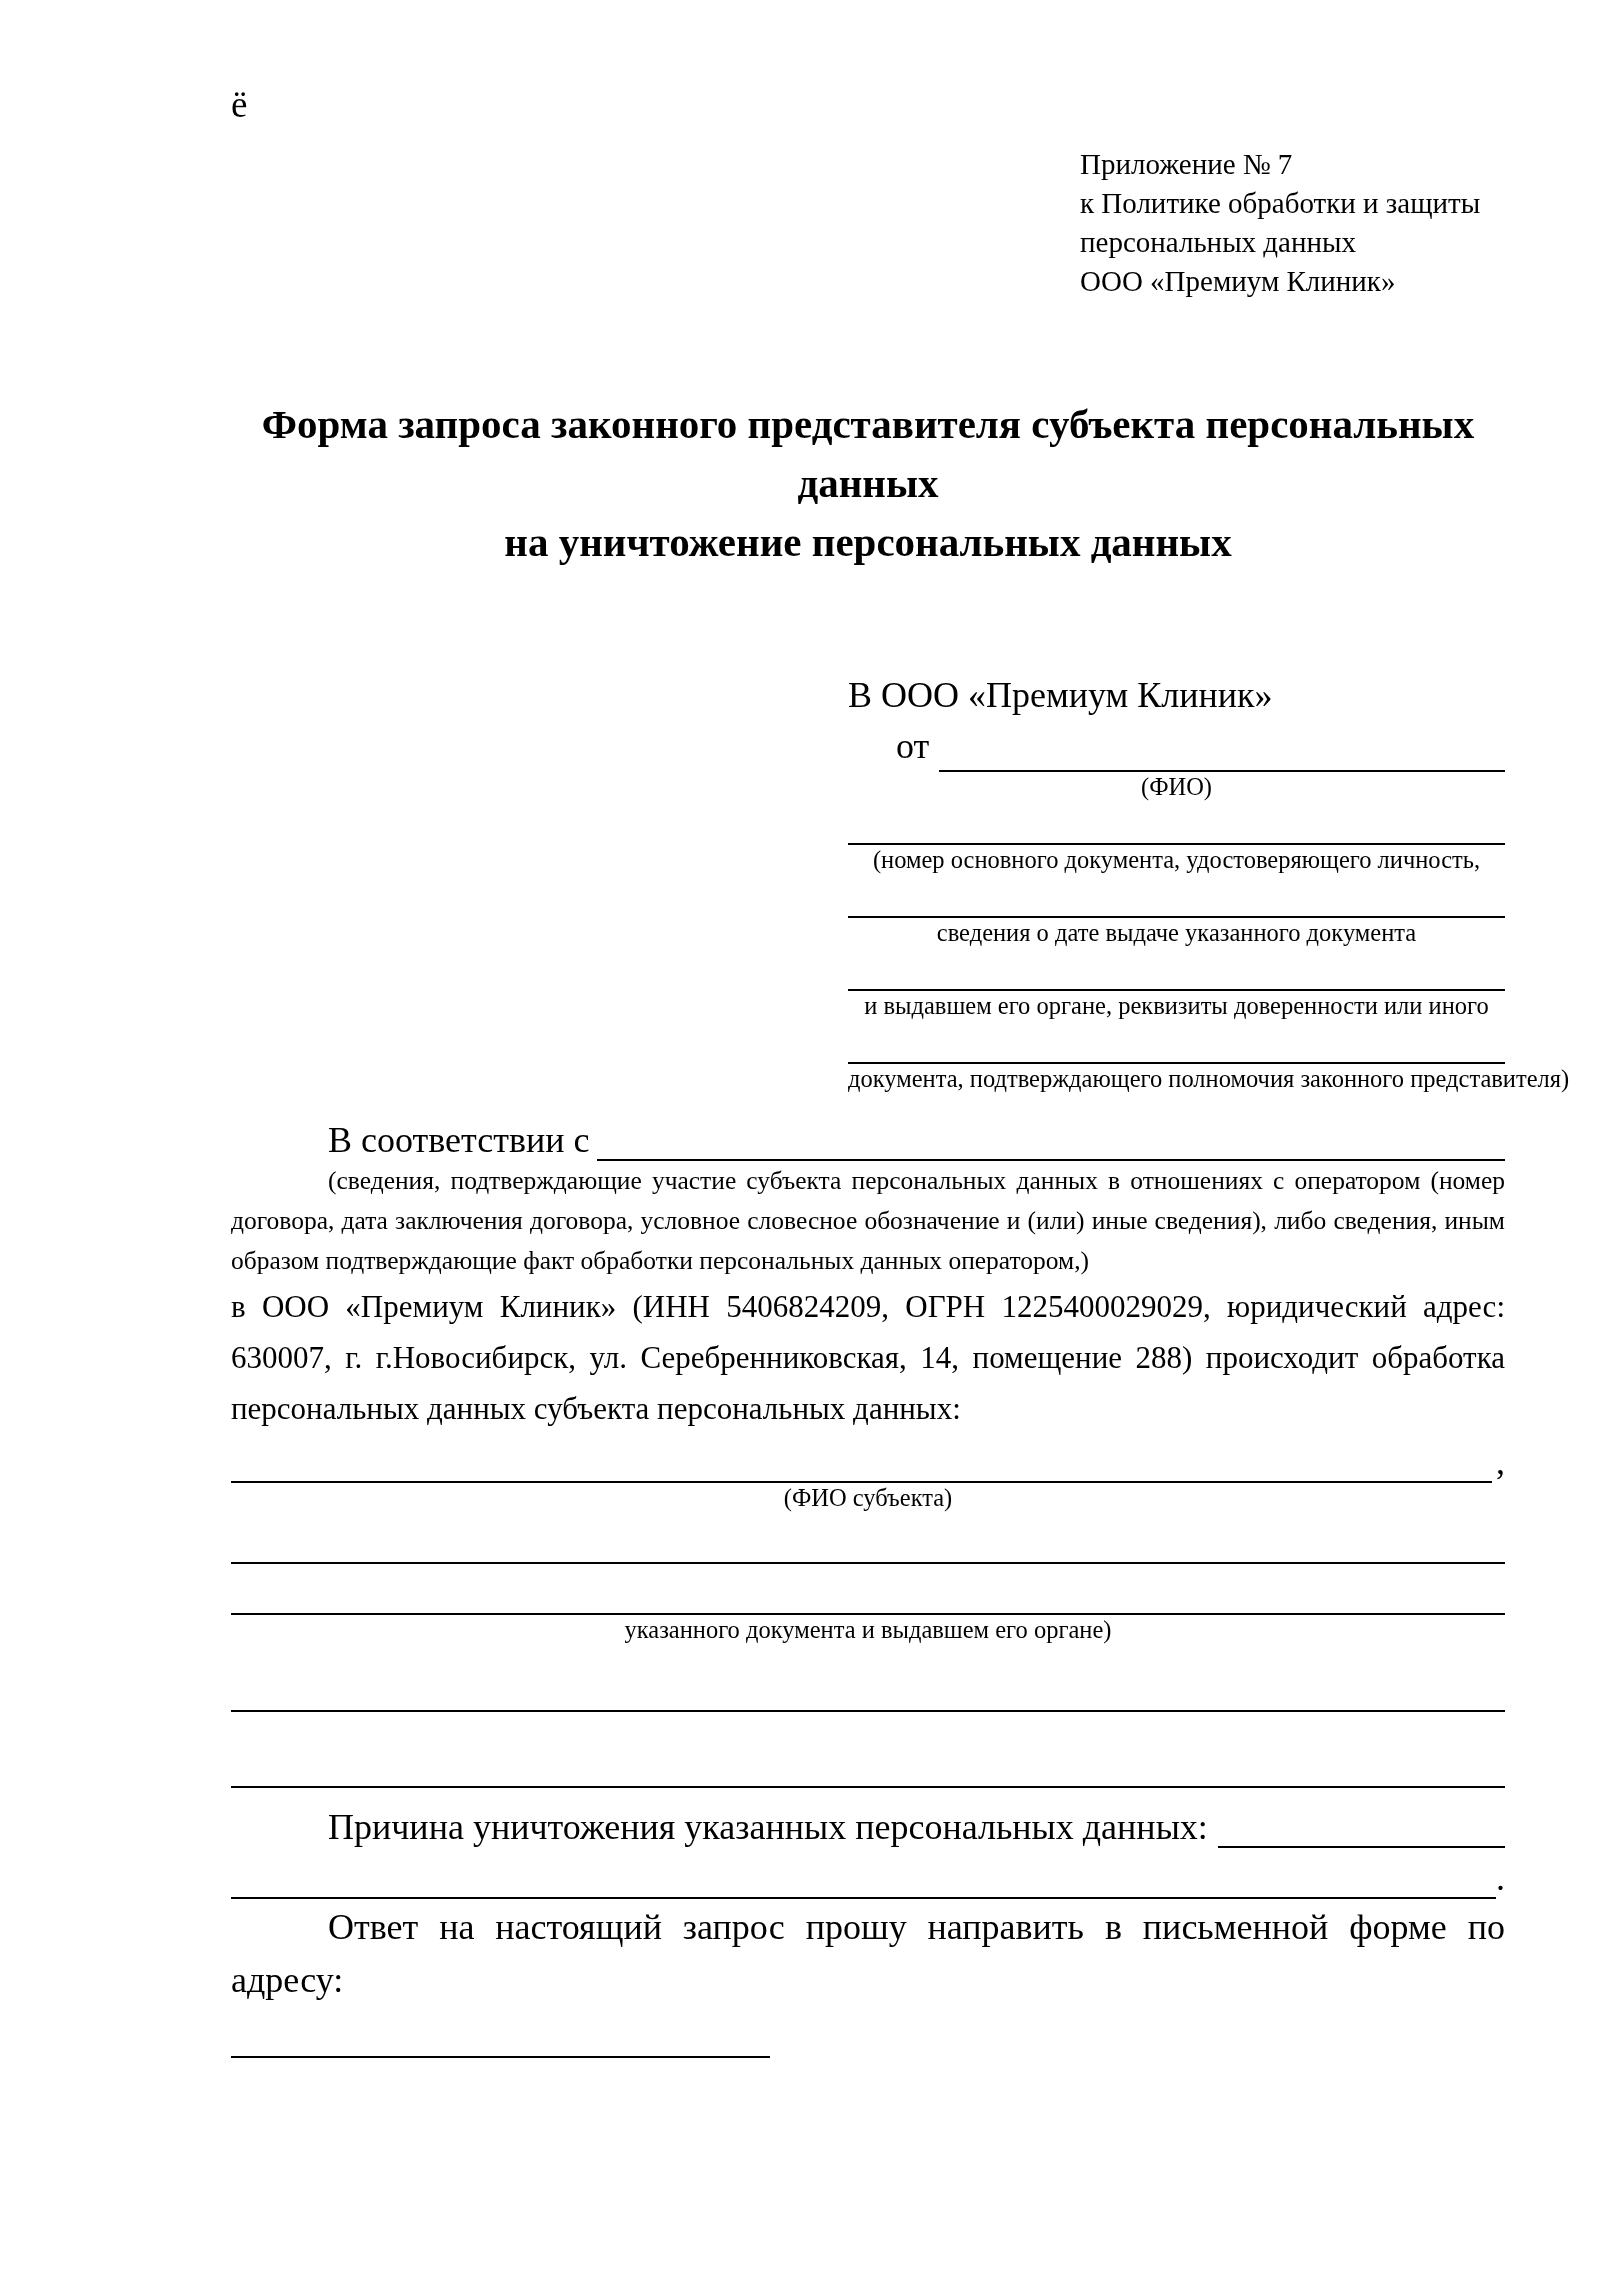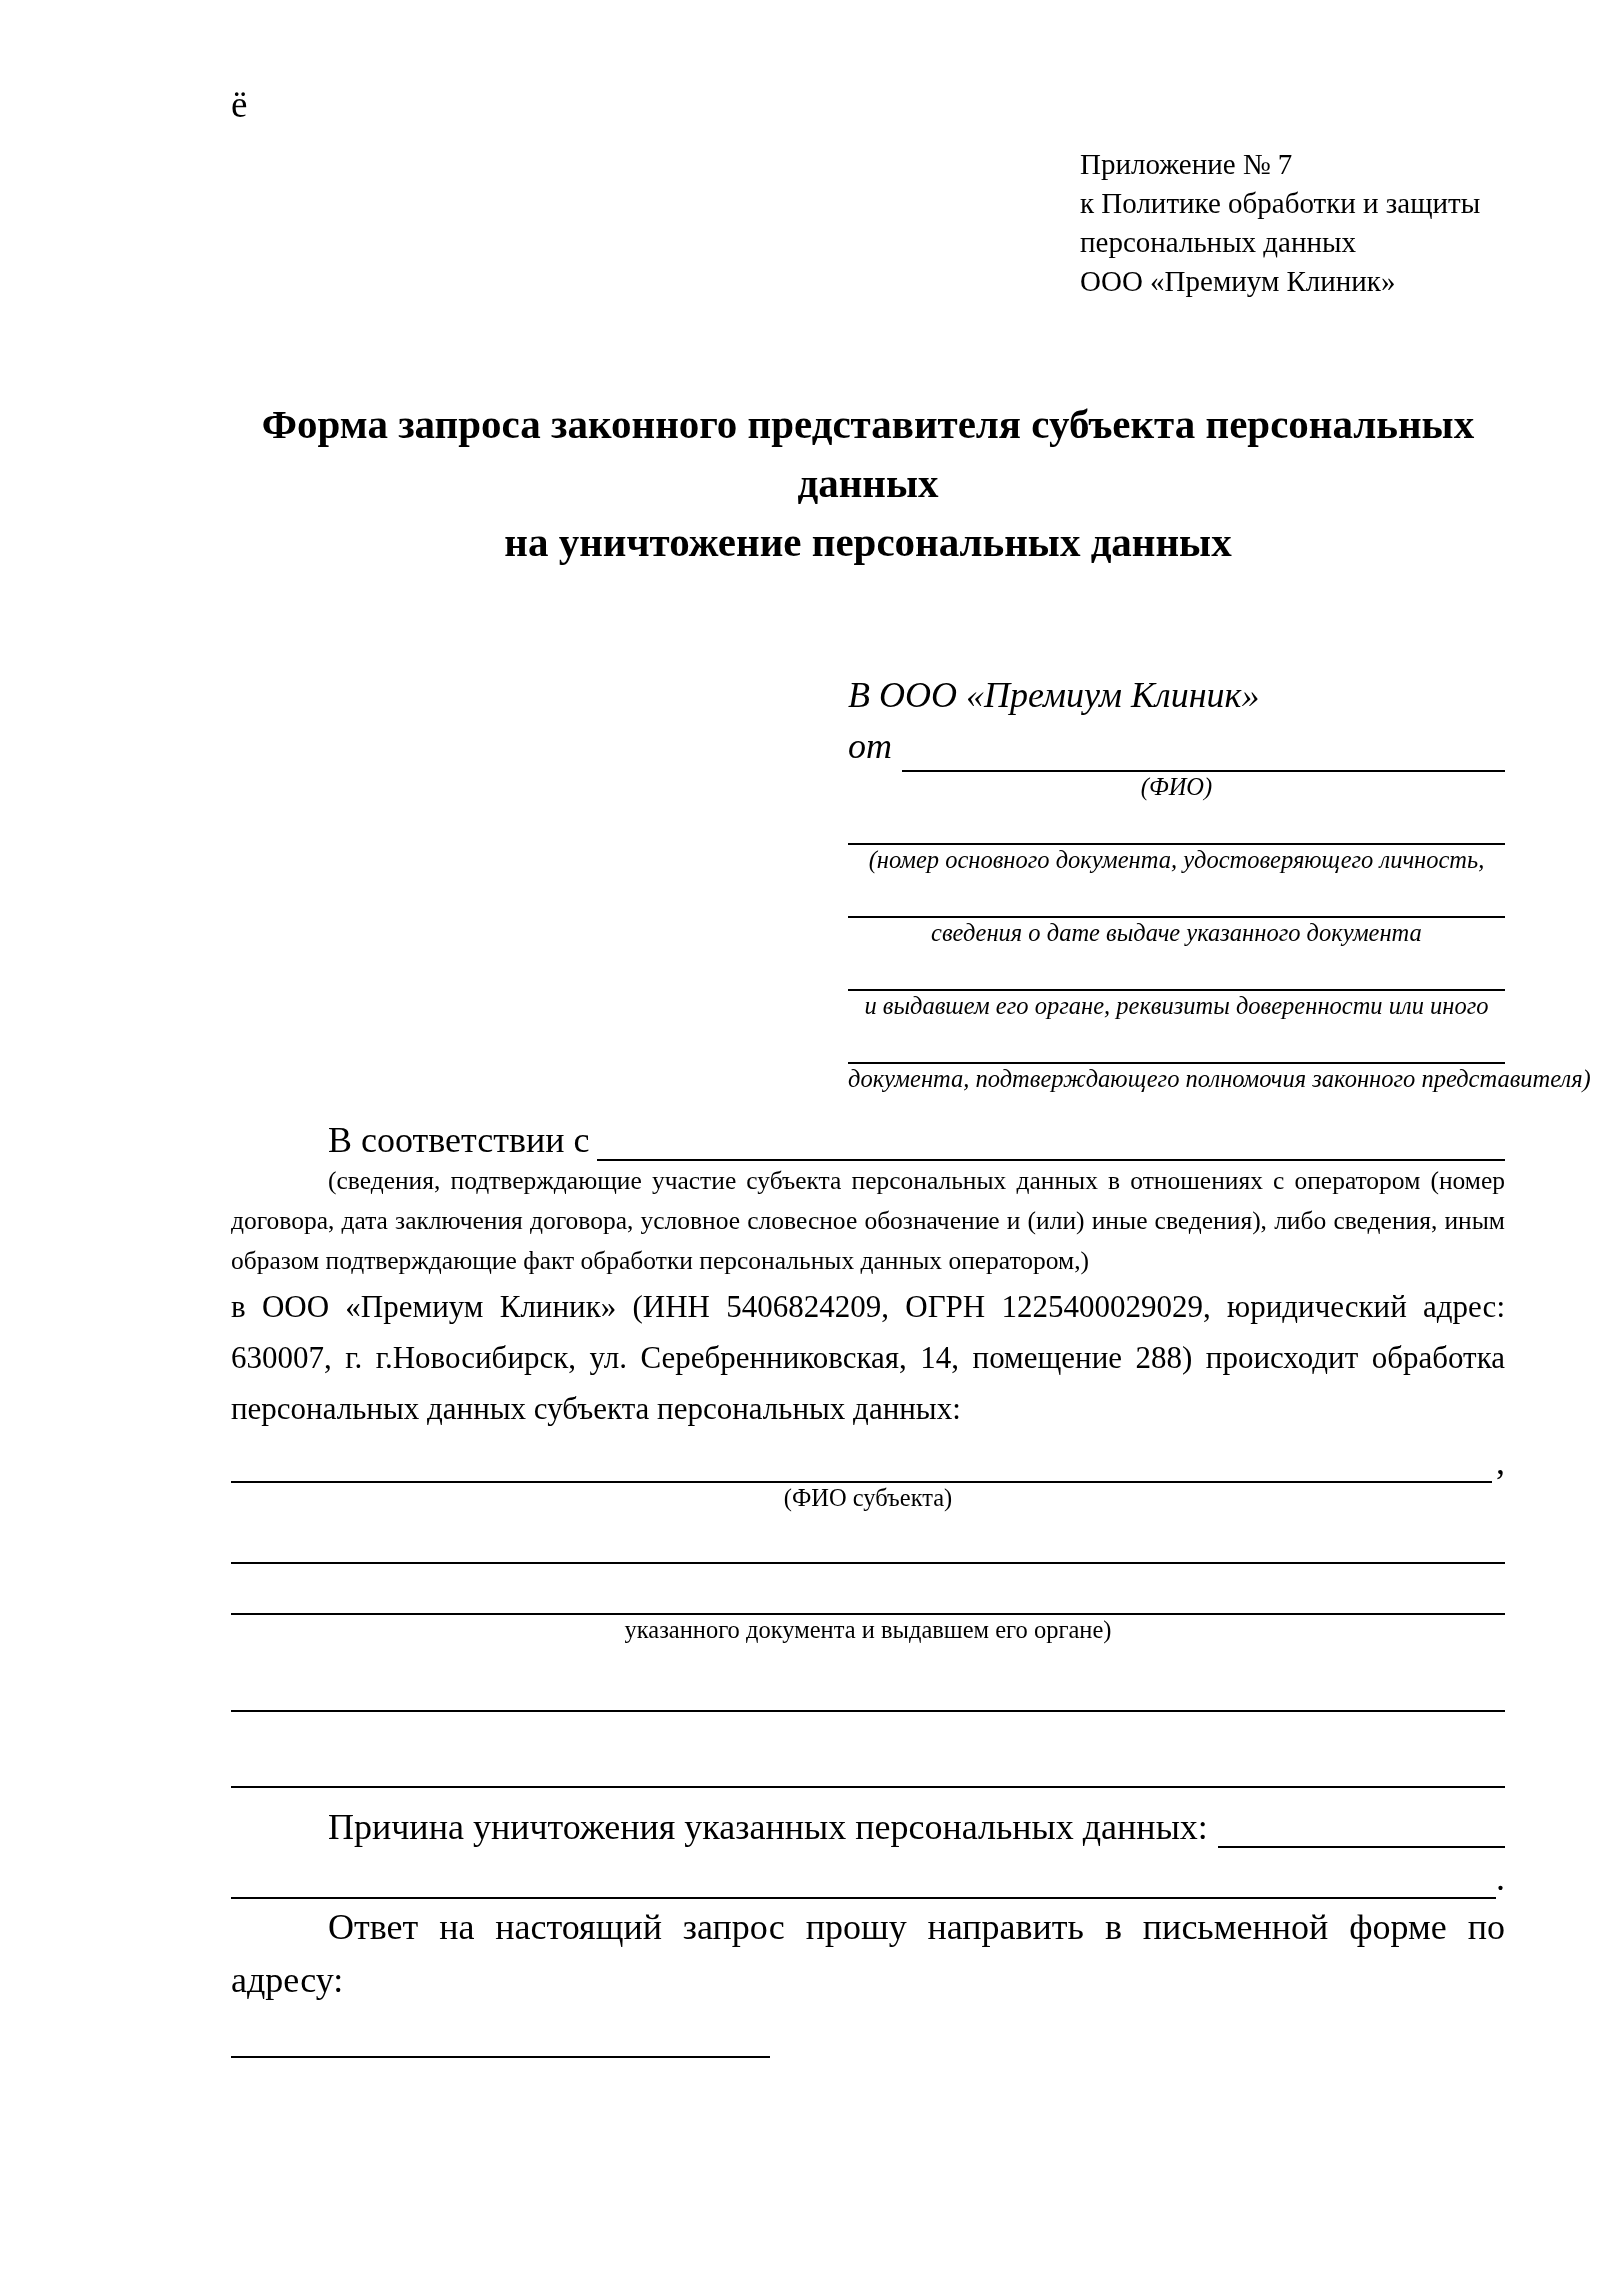--- a/index.html
+++ b/index.html
@@ -34,26 +34,25 @@
     line-height: 59px;
   }
 
   
   .addr {
     margin-top: 98px;
     margin-left: 617px;
     width: 657px;
     font-size: 36px;
     line-height: 51px;
-    font-style: italic;
   }
   .row { display: flex; align-items: flex-end; }
   .fill { flex: 1 1 auto; border-bottom: 2.9px solid #000; }
   .from-row { height: 51px; }
-  .from-row .lbl { white-space: nowrap; padding-right: 9.8px; }
+  .from-row .lbl { white-space: nowrap; padding-right: 9.8px; margin-left: 48px; }
   .cap {
     font-size: 24.5px;
     line-height: 30px;
     text-align: center;
     white-space: nowrap;
   }
   .fline { border-bottom: 2.9px solid #000; }
   .addr .fline { height: 41px; }
 
   

